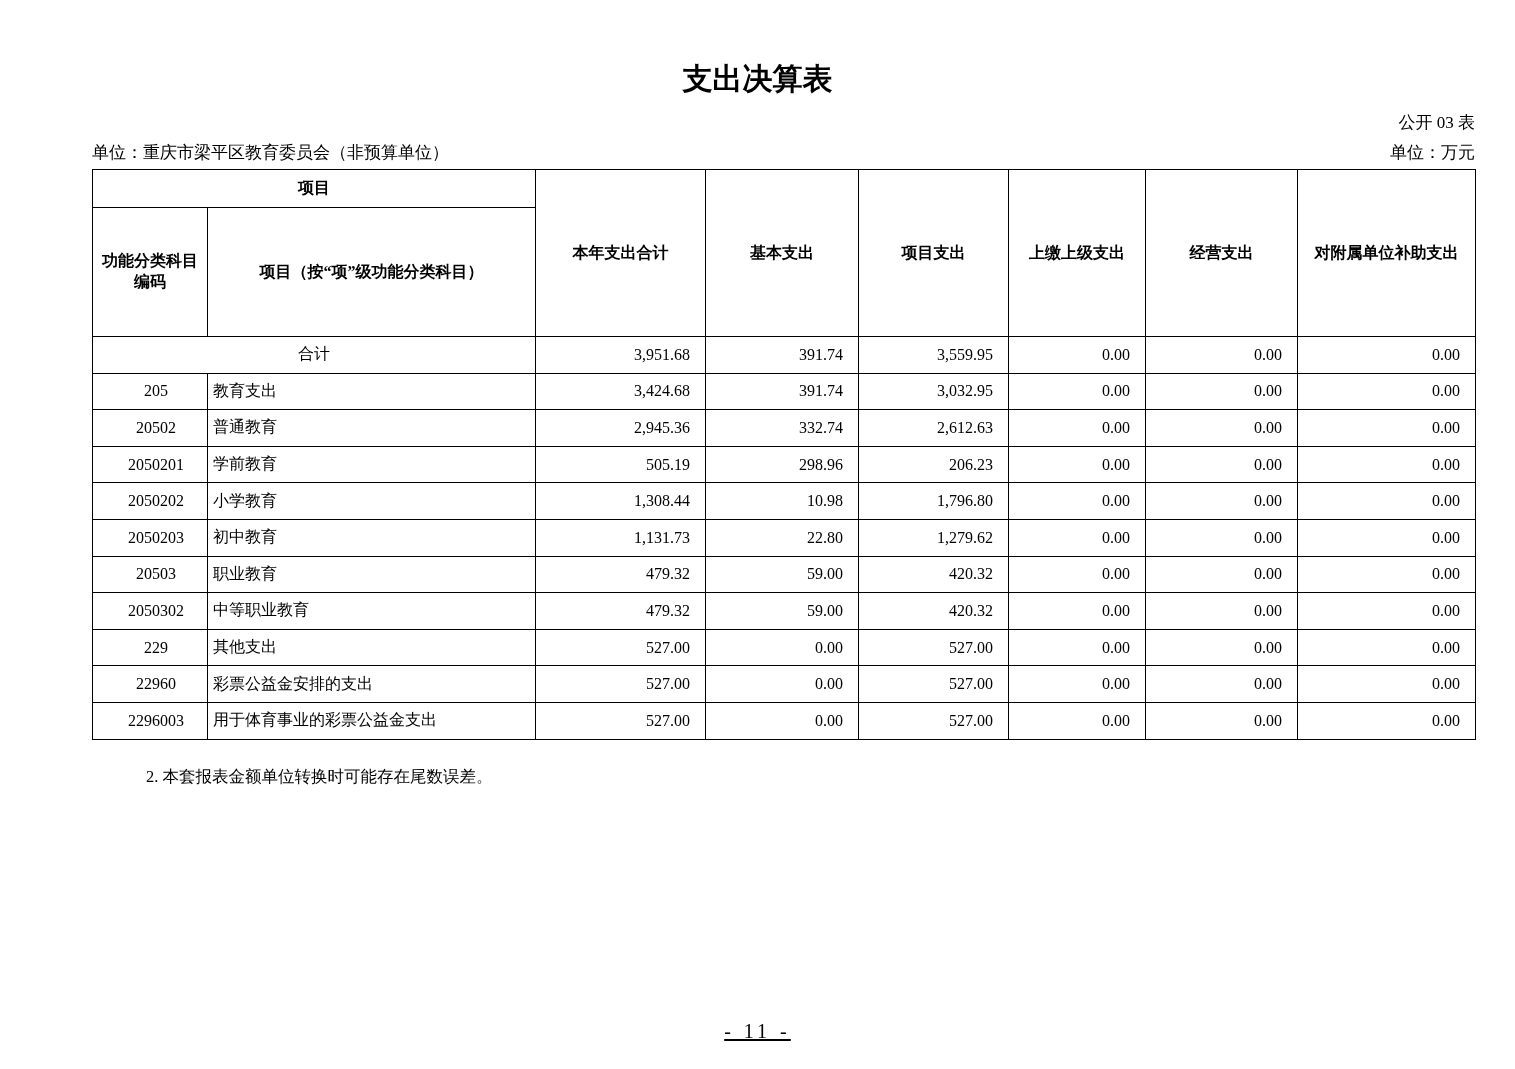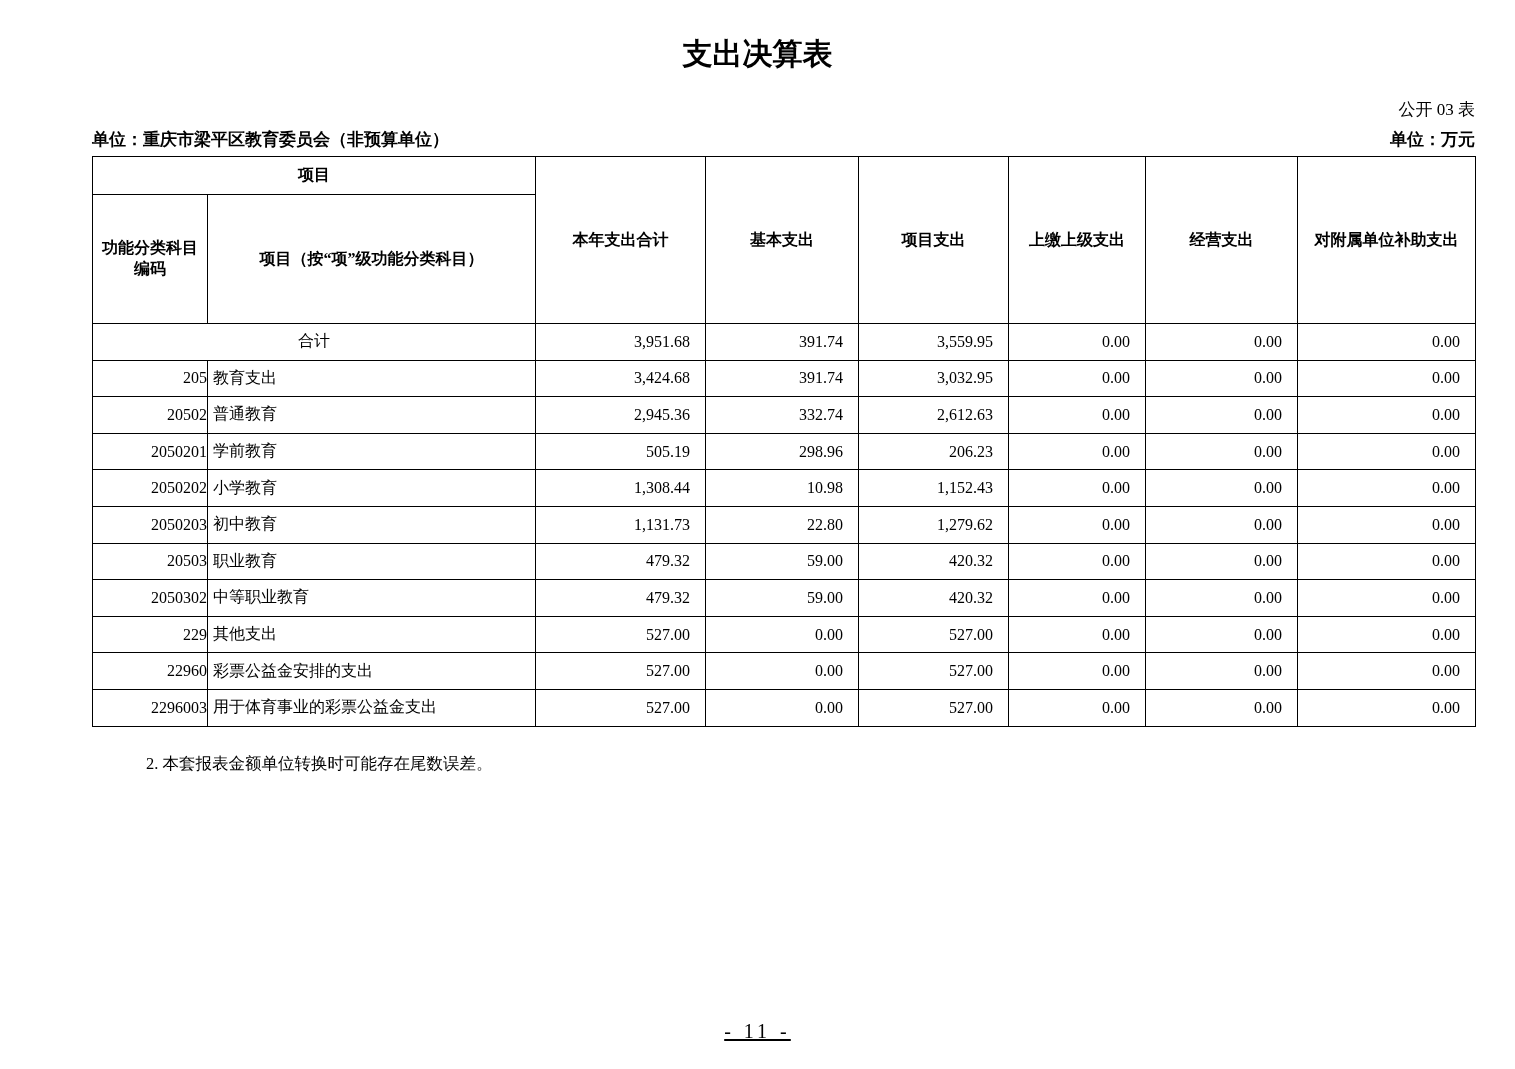--- a/index.html
+++ b/index.html
@@ -5,37 +5,36 @@
   * { margin: 0; padding: 0; box-sizing: border-box; }
   html, body {
     width: 1515px; height: 1069px;
     background: #ffffff;
     color: #000000;
     font-family: "Liberation Serif", "DejaVu Serif", serif;
     overflow: hidden;
     position: relative;
   }
   .page-title {
-    padding-top: 37px;
+    padding-top: 62px;
     text-align: center;
     font-size: 30px;
     font-weight: bold;
     line-height: 1.1;
   }
   .table-code-line {
-    margin: 28px 40px 0 92px;
+    margin: 16px 40px 0 92px;
     text-align: right;
     font-size: 17px;
   }
   .meta-row {
     margin: 7px 40px 5px 92px;
     display: flex;
     justify-content: space-between;
     font-size: 17px;
-    font-weight: bold;
   }
   table.report {
     margin-left: 92px;
     width: 1383px;
     border-collapse: collapse;
     table-layout: fixed;
   }
   .report th, .report td {
     border: 1px solid #000000;
     overflow: hidden;
@@ -45,21 +44,21 @@
     font-weight: bold;
     text-align: center;
     font-size: 16px;
     white-space: normal;
   }
   .hrow1 { height: 38px; }
   .hrow2 { height: 129px; }
   .report tbody tr { height: 36.6px; }
   .report tbody td { font-size: 16px; font-weight: normal; }
   .report tbody tr.bold td { font-weight: normal; }
-  .cell-code  { text-align: right; padding-left: 12px; }
+  .cell-code  { text-align: center; padding-left: 12px; }
   .cell-name  { text-align: left; padding-left: 5px; }
   .cell-merged{ text-align: center; }
   .cell-num   { text-align: right; padding-right: 15px; }
   .notes {
     margin: 13px 40px 0 92px;
     font-size: 16.5px;
     line-height: 1.85;
   }
   .note-line2 { padding-left: 54px; margin-top: 22px; }
   .page-number {
@@ -148,21 +147,21 @@
         <td class="cell-num">206.23</td>
         <td class="cell-num">0.00</td>
         <td class="cell-num">0.00</td>
         <td class="cell-num">0.00</td>
       </tr>
       <tr>
         <td class="cell-code">2050202</td>
         <td class="cell-name">小学教育</td>
         <td class="cell-num">1,308.44</td>
         <td class="cell-num">10.98</td>
-        <td class="cell-num">1,152.43</td>
+        <td class="cell-num">1,796.80</td>
         <td class="cell-num">0.00</td>
         <td class="cell-num">0.00</td>
         <td class="cell-num">0.00</td>
       </tr>
       <tr>
         <td class="cell-code">2050203</td>
         <td class="cell-name">初中教育</td>
         <td class="cell-num">1,131.73</td>
         <td class="cell-num">22.80</td>
         <td class="cell-num">1,279.62</td>

